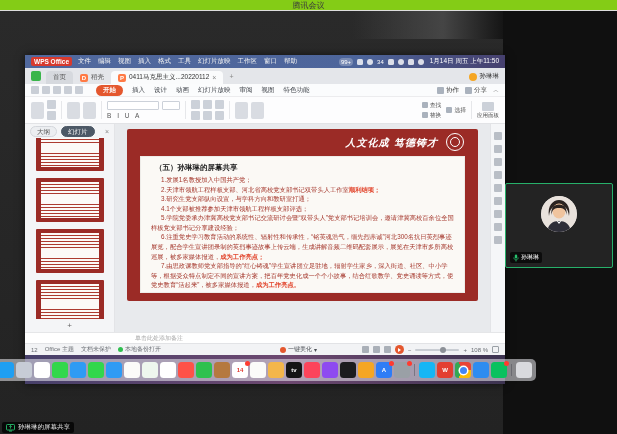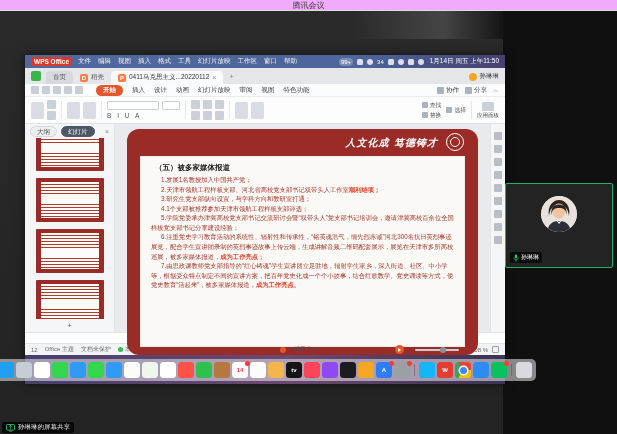--- a/index.html
+++ b/index.html
@@ -1,21 +1,21 @@
 <!DOCTYPE html>
 <html><head>
 <meta charset="utf-8">
 <style>
   *{box-sizing:border-box;margin:0;padding:0;}
   html,body{width:617px;height:434px;overflow:hidden;}
   body{font-family:"Liberation Sans","DejaVu Sans",sans-serif;background:#262626;position:relative;}
   #root{position:absolute;inset:0;background:#262626;}
 
   
-  .tm-titlebar{position:absolute;left:0;top:0;width:617px;height:11px;background:#f0abfc;border-bottom:1px solid #ddd;display:flex;align-items:center;justify-content:center;}
+  .tm-titlebar{position:absolute;left:0;top:0;width:617px;height:11px;background:#84cc16;border-bottom:1px solid #ddd;display:flex;align-items:center;justify-content:center;}
   .tm-title{font-size:8px;color:#3c3c3c;}
   .stage{position:absolute;left:0;top:11px;right:0;bottom:0;background:linear-gradient(#2a2a2a,#232323);}
   .glow{position:absolute;right:114px;top:0;width:150px;height:28px;background:linear-gradient(90deg,rgba(70,70,70,0),#4c4c4c 60%,#101010);opacity:.8;}
   .right-col{position:absolute;right:0;top:0;width:114px;bottom:0;background:#101010;}
 
   
   .screen{position:absolute;left:25px;top:44px;width:480px;height:329px;background:#fff;box-shadow:0 0 8px rgba(0,0,0,.6);}
 
   
   .mac-bar{height:13px;background:linear-gradient(90deg,#51699e,#4d659b 70%,#46406e);display:flex;align-items:center;padding:0 6px;color:#fff;}
@@ -81,21 +81,21 @@
   .sp-tab.sel{background:#4c5866;border-color:#4c5866;color:#fff;}
   .sp-close{margin-left:auto;font-size:7px;color:#888;}
   .thumbs{flex:1;overflow:hidden;padding-top:2px;}
   .thumb{width:68px;height:44px;margin:0 auto 7px;background:#9b2b26;padding:4px 5px;border-radius:1px;}
   .thumb:first-child{margin-top:-13px;}
   .thumb-inner{width:100%;height:100%;background:repeating-linear-gradient(#fcfaf7 0px,#fcfaf7 2.2px,rgba(185,70,55,.6) 2.2px,rgba(185,70,55,.6) 2.9px);}
   .sp-add{flex:none;height:13px;display:flex;align-items:center;justify-content:center;}
   .sp-add span{font-size:8px;color:#666;line-height:10px;}
 
   .canvas{flex:1;background:#e8eaed;position:relative;}
-  .slide{position:absolute;left:12px;right:12px;top:5px;height:226px;background:#9b2b26;border-radius:12px;}
+  .slide{position:absolute;left:12px;right:12px;top:5px;height:172px;background:#9b2b26;border-radius:2px;}
   .motto{position:absolute;top:7px;right:40px;color:#fff;font-family:"DejaVu Serif",serif;font-style:italic;font-weight:bold;font-size:10px;letter-spacing:1px;white-space:nowrap;}
   .seal{position:absolute;top:4px;right:14px;width:18px;height:18px;border:1.5px solid #fff;border-radius:50%;display:flex;align-items:center;justify-content:center;}
   .seal::after{content:'';width:8px;height:8px;border:1px solid #fff;border-radius:50%;}
   .slide-paper{position:absolute;left:13px;right:13px;top:27px;bottom:8px;background:#fbf9f5;box-shadow:inset 0 0 0 1px rgba(0,0,0,.05);padding:7px 9px 4px;overflow:hidden;}
   .s-title{font-size:9px;font-weight:bold;color:#1c1c1c;margin-bottom:2px;}
   .s-sub{font-size:7.5px;font-weight:bold;color:#1c1c1c;margin:0 0 2px 6px;}
   .s-items{margin-left:2px;}
   .slide-item{font-size:6.3px;line-height:1.52;color:#a5372c;text-indent:10px;}
   .slide-item .tail{color:#e2472e;font-weight:bold;}
 
@@ -320,21 +320,21 @@
           <div class="sp-add" data-name="add-slide-button">
               <span>+</span>
             </div>
         </div>
 
         <div class="canvas" data-name="slide-canvas">
           <div class="slide" data-name="current-slide">
             <span class="motto" data-name="slide-motto">人文化成 笃德铸才</span>
             <i class="seal" data-name="university-seal-icon"></i>
             <div class="slide-paper" data-name="slide-content">
-              <div class="s-sub" data-name="slide-subtitle">（五）被多家媒体报道</div>
+              <div class="s-sub" data-name="slide-subtitle">（五）孙琳琳的屏幕共享</div>
               <div class="s-items" data-name="slide-body">
 
                   <p class="slide-item" data-name="slide-bullet"><span>1.发展1名教授加入中国共产党；</span><span class="tail"></span></p>
 
                   <p class="slide-item" data-name="slide-bullet"><span>2.天津市领航工程样板支部、河北省高校党支部书记双带头人工作室</span><span class="tail">顺利结项；</span></p>
 
                   <p class="slide-item" data-name="slide-bullet"><span>3.研究生党支部纵向设置，与学科方向和教研室打通；</span><span class="tail"></span></p>
 
                   <p class="slide-item" data-name="slide-bullet"><span>4.1个支部被推荐参加天津市领航工程样板支部评选；</span><span class="tail"></span></p>
 

